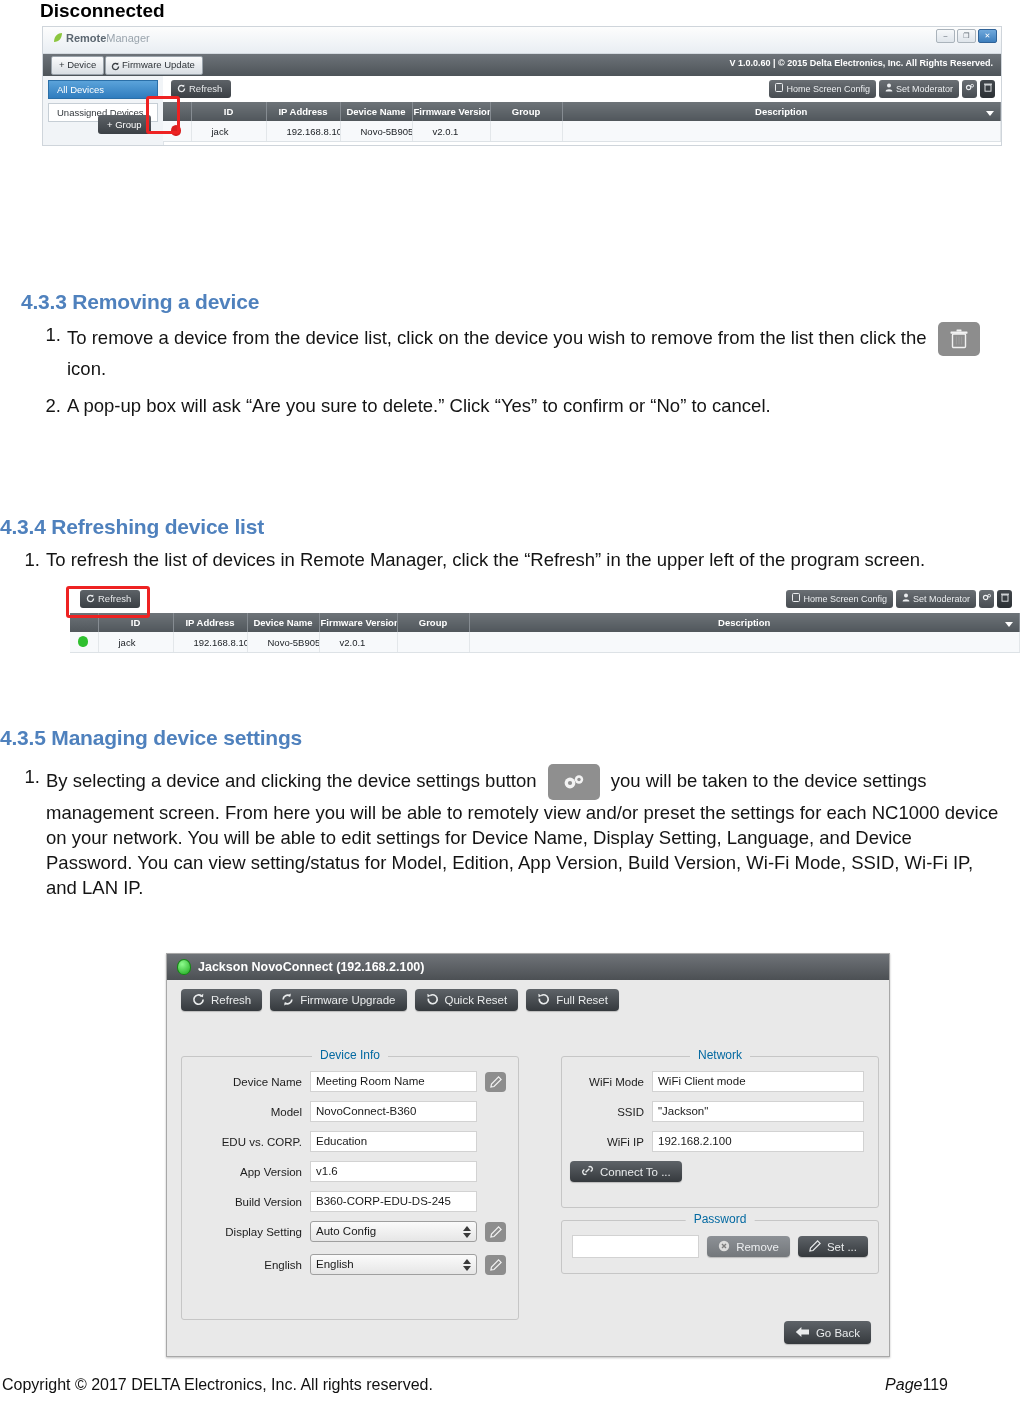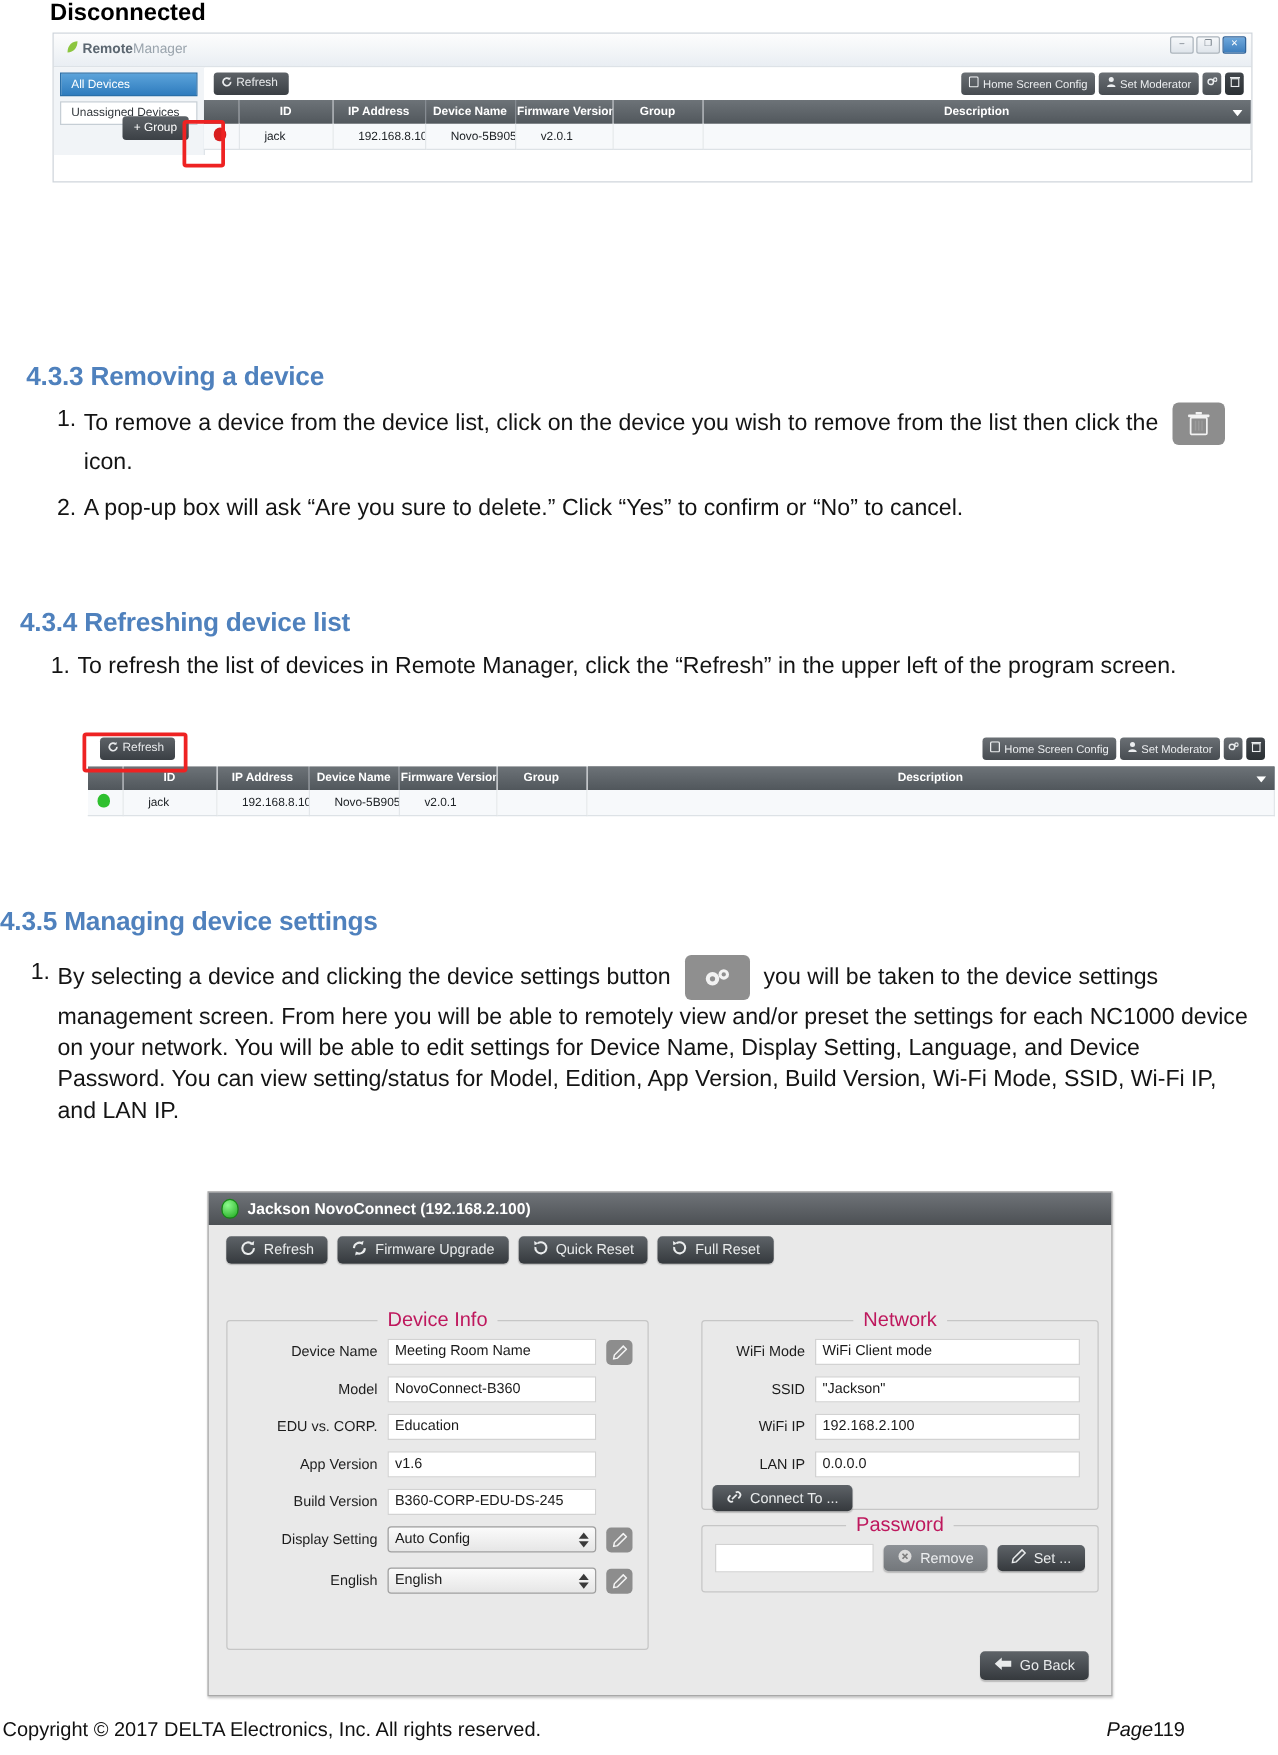--- a/index.html
+++ b/index.html
@@ -263,22 +263,22 @@
     background: #e9e9e9;
     position: relative;
     margin-top: 10px;
   }
   .group > .legend {
     position: absolute;
     top: -9px; left: 50%;
     transform: translateX(-50%);
     background: #e9e9e9;
     padding: 0 8px;
-    font-size: 16px;
-    color: #be185d;
+    font-size: 12px;
+    color: #0369a1;
     white-space: nowrap;
   }
   .field-row {
     display: flex;
     align-items: center;
     margin: 0 0 9px 0;
   }
   .field-label {
     font-size: 11.5px;
     color: #1d1d1d;
@@ -349,20 +349,33 @@
             </svg>
         </span><span>Remote</span><span class="lite">Manager</span>
       </div>
       <div class="win-btns">
         <div class="win-btn">–</div>
         <div class="win-btn">❐</div>
         <div class="win-btn blue">✕</div>
       </div>
     </div>
 
+    <div class="rm-menubar">
+      <div class="rm-menu-btn" style="left:8px;">+ Device</div>
+      <div class="rm-menu-btn" style="left:62px;padding-left:16px;">
+        <span style="position:absolute;left:5px;top:3px;">
+          <svg width="9" height="9" viewBox="0 0 10 10">
+              <path d="M8.4 5a3.4 3.4 0 1 1-1-2.4" fill="none" stroke="#3a3f44" stroke-width="1.5"></path>
+              <path d="M8.2 0.6 L8 3.2 L5.5 2.6 Z" fill="#3a3f44"></path>
+            </svg>
+        </span>
+        <span>Firmware Update</span>
+      </div>
+      <div class="rm-version">V 1.0.0.60  |  © 2015 Delta Electronics, Inc. All Rights Reserved.</div>
+    </div>
 
     <div class="rm-body" style="height:70px;">
       <div class="rm-sidebar">
         <div class="rm-side-item active">All Devices</div>
         <div class="rm-side-item">Unassigned Devices</div>
         <div class="rm-group-btn">+ Group</div>
       </div>
 
       <div class="rm-content">
         <div class="rm-toolbar">
@@ -467,21 +480,21 @@
         </span>
         <span>icon.</span>
       </li>
       <li class="body-text" style="margin-top:12px;">
         <span class="num">2.</span>
         <span>A pop-up box will ask “Are you sure to delete.” Click “Yes” to confirm or “No” to cancel.</span>
       </li>
     </ol>
   </div>
 
-  <div style="position:absolute;left:0px;top:487px;width:1000px;padding-left:16px;">
+  <div style="position:absolute;left:0px;top:515px;width:1000px;">
     <div class="doc-heading">4.3.4 Refreshing device list</div>
     <ol class="steps">
       <li class="body-text" style="margin-top:8px;">
         <span class="num">1.</span>
         <span>To refresh the list of devices in Remote Manager, click the “Refresh” in the upper left of the program screen.</span>
       </li>
     </ol>
   </div>
 
   <div class="rm-shot" style="left:70px;top:585px;width:950px;height:110px;">
@@ -721,24 +734,20 @@
           <div class="field-input">WiFi Client mode</div>
         </div>
         <div class="field-row">
           <div class="field-label" style="width:74px;">SSID</div>
           <div class="field-input">"Jackson"</div>
         </div>
         <div class="field-row">
           <div class="field-label" style="width:74px;">WiFi IP</div>
           <div class="field-input">192.168.2.100</div>
         </div>
-        <div class="field-row" style="margin-bottom:6px;">
-          <div class="field-label" style="width:74px;">LAN IP</div>
-          <div class="field-input">0.0.0.0</div>
-        </div>
 
         <div style="display:flex;justify-content:flex-start;">
           <div class="dlg-btn" style="height:21px;">
             <span>
               <svg width="13" height="13" viewBox="0 0 14 14">
                   <path d="M5 9 L9 5" stroke="#e9ebec" stroke-width="1.5" fill="none"></path>
                   <path d="M8.2 3.2 a2.6 2.6 0 0 1 3.6 3.6 L10.4 8.2" stroke="#e9ebec" stroke-width="1.5" fill="none"></path>
                   <path d="M5.8 10.8 a2.6 2.6 0 0 1-3.6-3.6 L3.6 5.8" stroke="#e9ebec" stroke-width="1.5" fill="none"></path>
                 </svg>
             </span>

